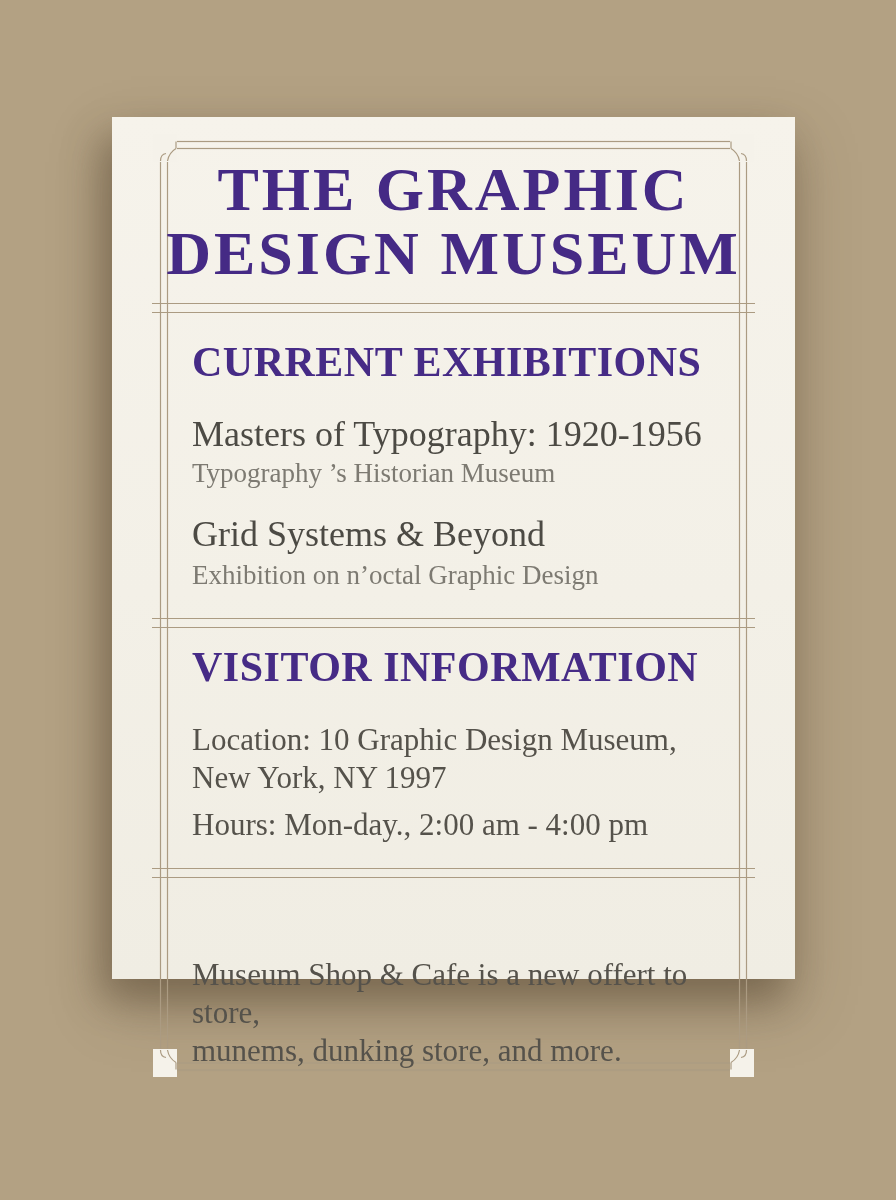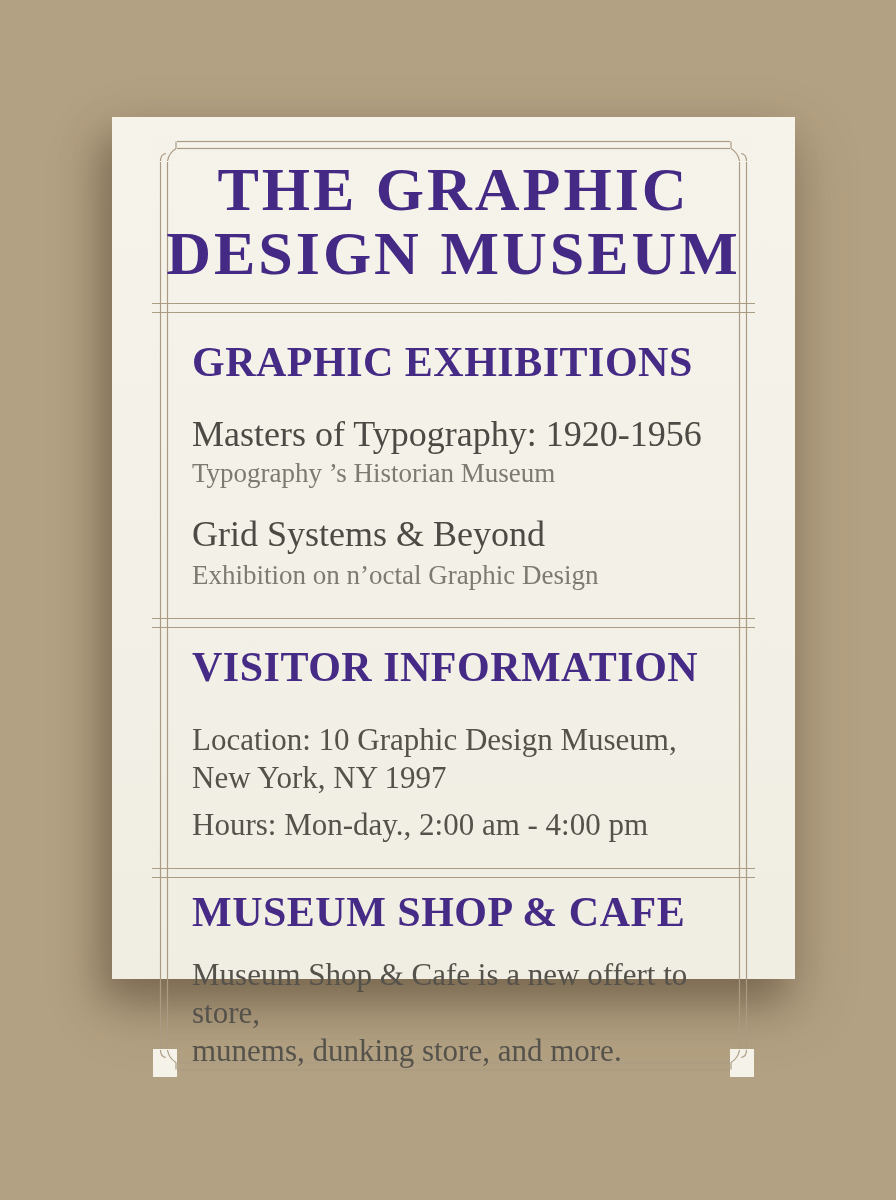--- a/index.html
+++ b/index.html
@@ -85,37 +85,36 @@
       <path d="M40,751.5 H643"></path>
         <path d="M40,760.5 H643"></path>
     </g>
   </svg>
 
   <div class="txt title">
     <div>THE GRAPHIC</div>
     <div>DESIGN MUSEUM</div>
   </div>
 
-  <div class="txt heading h1">GRAPHIC EXHIBITIONS</div>
+  <div class="txt heading h1">CURRENT EXHIBITIONS</div>
 
   <div class="txt exh-title e1t">Masters of Typography: 1920-1956</div>
   <div class="txt exh-sub e1s">Typography ’s Historian Museum</div>
 
   <div class="txt exh-title e2t">Grid Systems &amp; Beyond</div>
   <div class="txt exh-sub e2s">Exhibition on n’octal Graphic Design</div>
 
   <div class="txt heading h2">VISITOR INFORMATION</div>
 
   <div class="txt body-text loc">
     <div>Location: 10 Graphic Design Museum,</div>
     <div>New York, NY 1997</div>
   </div>
 
   <div class="txt body-text hrs">Hours: Mon-day., 2:00 am - 4:00 pm</div>
 
-  <div class="txt heading h3">MUSEUM SHOP &amp; CAFE</div>
 
   <div class="txt body-text shop">
     <div>Museum Shop &amp; Cafe is a new offert to store,</div>
     <div>munems, dunking store, and more.</div>
   </div>
 
 </div>
 
 </body></html>

